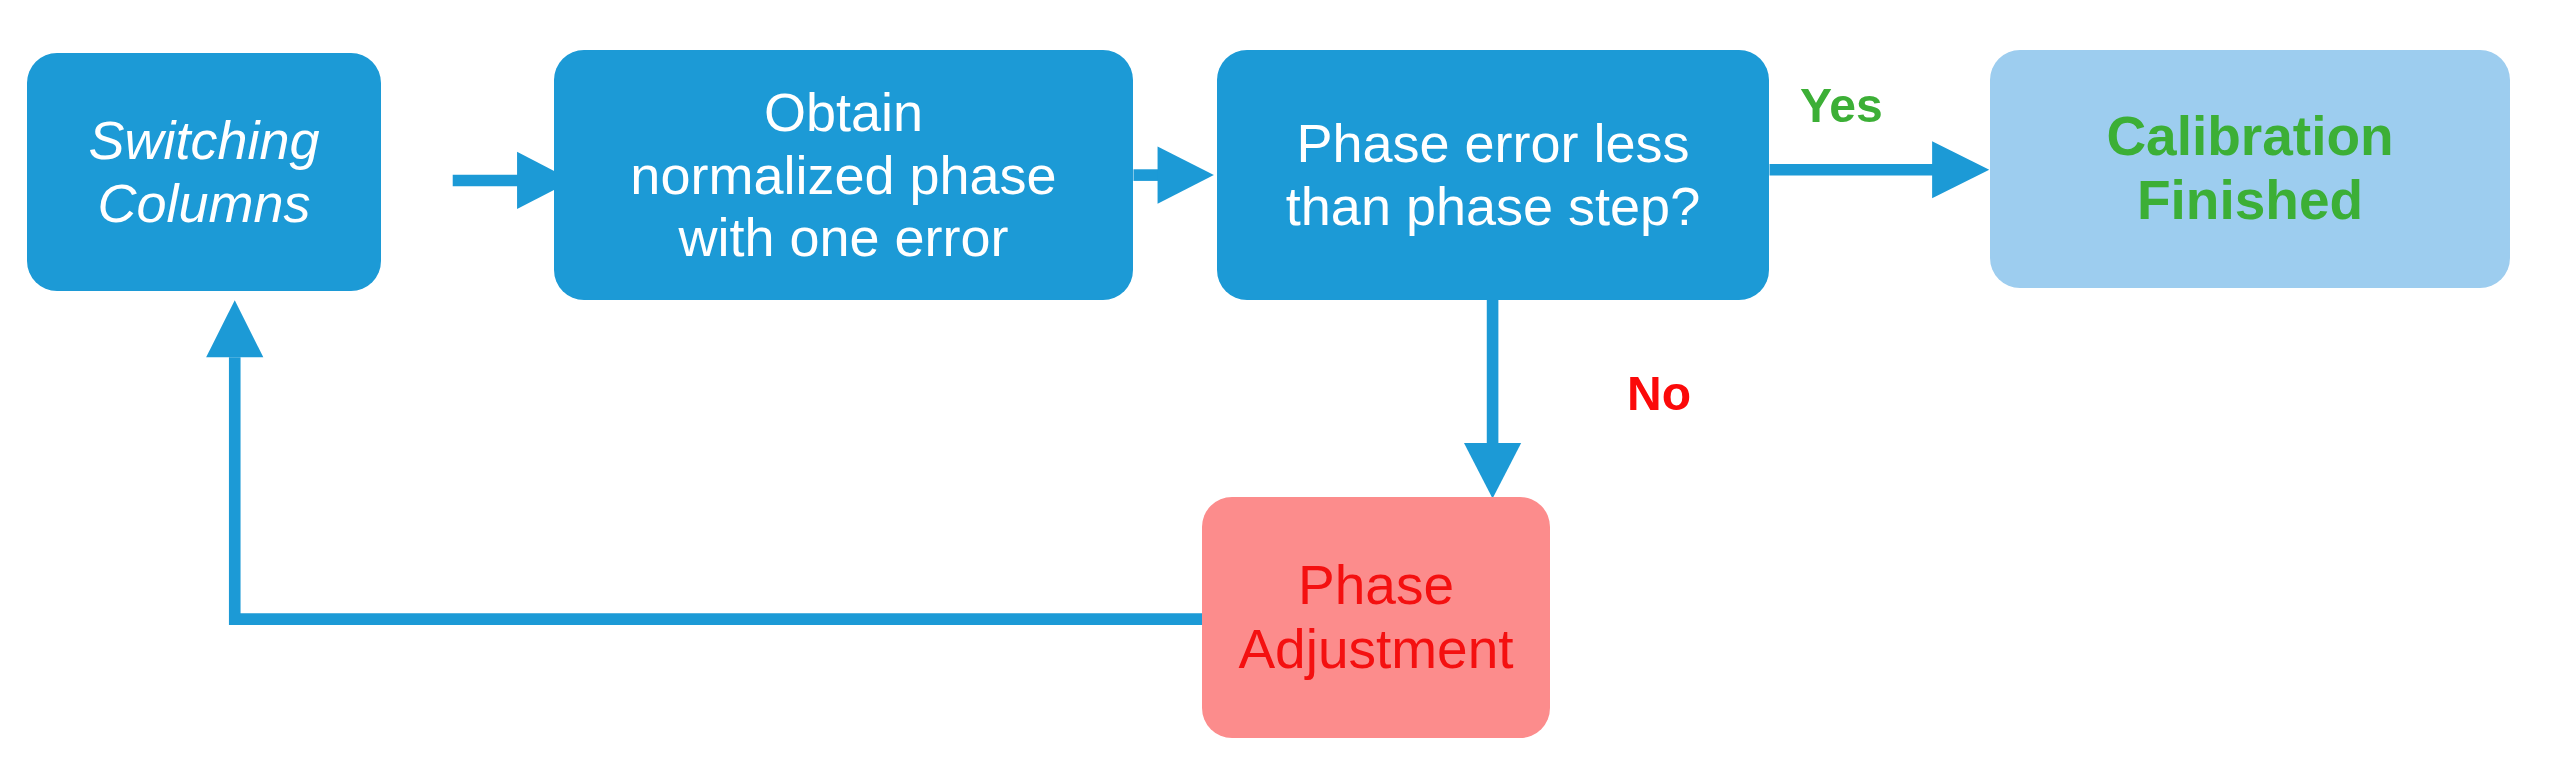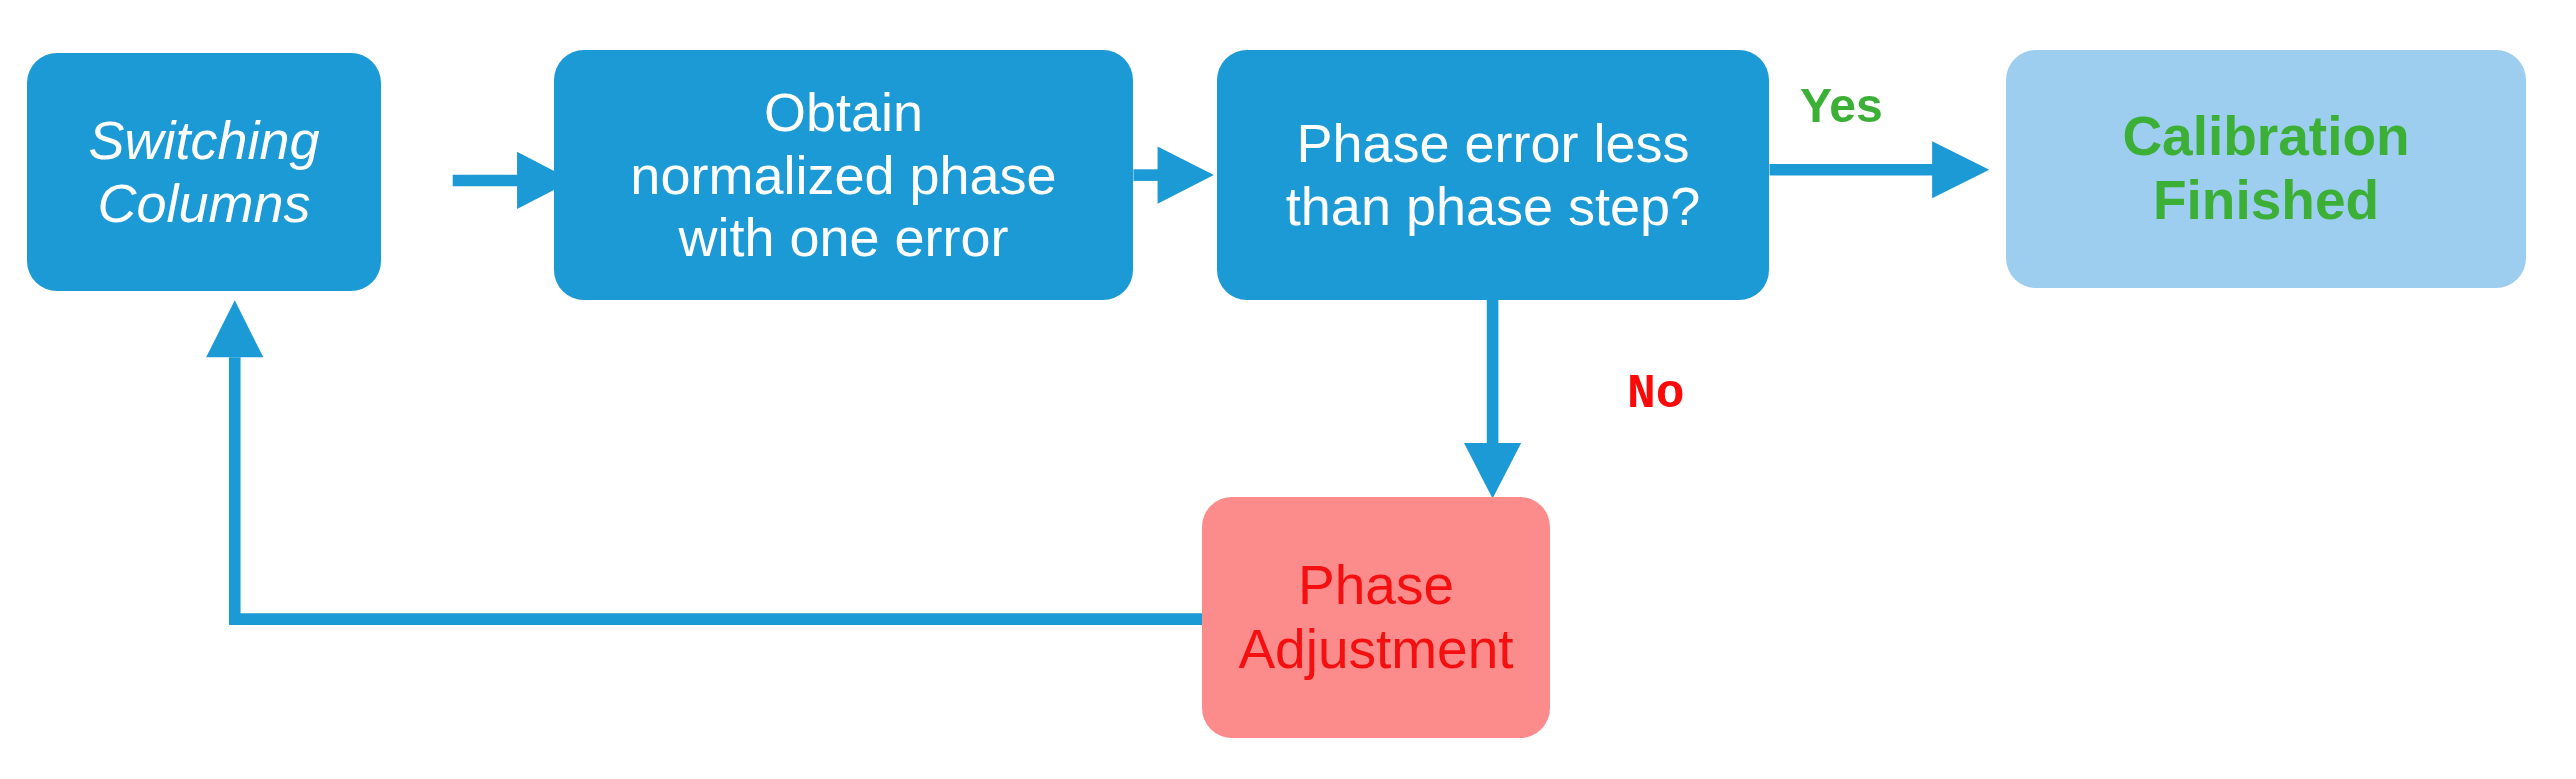--- a/index.html
+++ b/index.html
@@ -53,21 +53,21 @@
 
   .edge-label {
     position: absolute;
     font-size: 48px;
     font-weight: 700;
     white-space: nowrap;
     line-height: 1;
     text-align: center;
   }
   .edge-label-yes { color: #3CAF36; }
-  .edge-label-no  { color: #FB0A0A; font-family: Liberation Mono, monospace; }
+  .edge-label-no  { color: #FB0A0A; }
 
   svg.edges {
     position: absolute;
     left: 0;
     top: 0;
     width: 2576px;
     height: 779px;
     overflow: visible;
   }
   .edge-path {
@@ -123,21 +123,21 @@
     <span class="node-label">Obtain
 normalized phase
 with one error</span>
   </div>
 
   <div class="node node-process" style="left:1217px; top:50px; width:552px; height:250px;">
     <span class="node-label">Phase error less
 than phase step?</span>
   </div>
 
-  <div class="node node-terminal" style="left:1990px; top:50px; width:520px; height:238px;margin-left:16px;">
+  <div class="node node-terminal" style="left:1990px; top:50px; width:520px; height:238px;">
     <span class="node-label">Calibration
 Finished</span>
   </div>
 
   <div class="node node-adjust" style="left:1202px; top:497px; width:348px; height:241px;">
     <span class="node-label">Phase Adjustment</span>
   </div>
 
   <div class="edge-label edge-label-yes" style="left:1800px; top:82px;">Yes</div>
 

